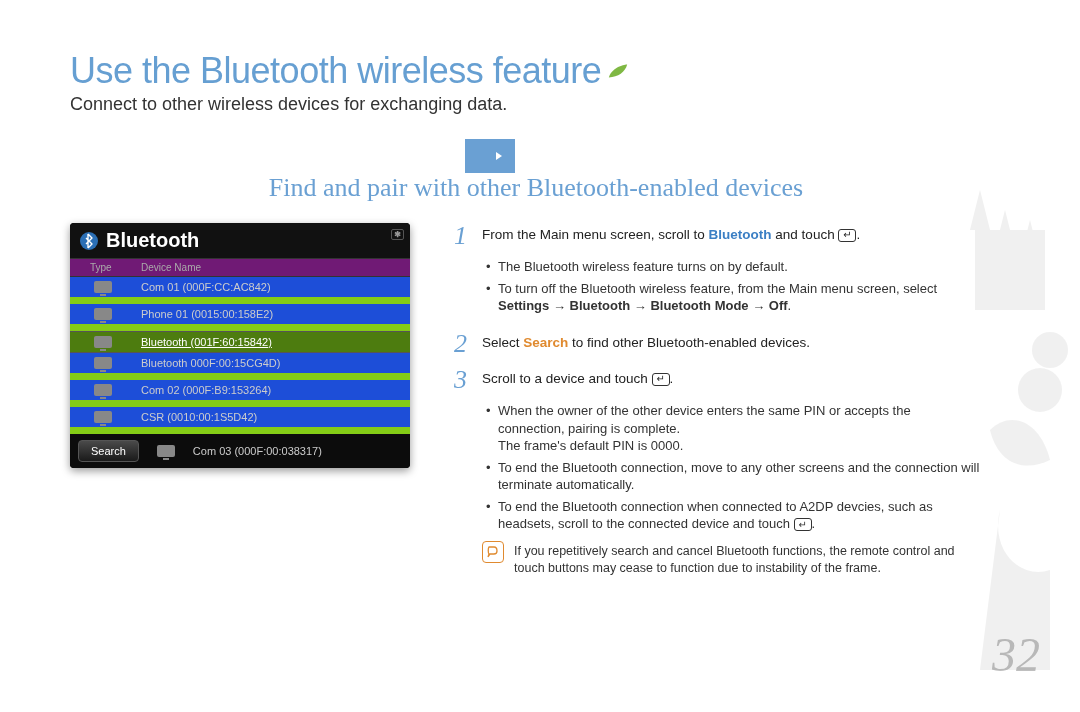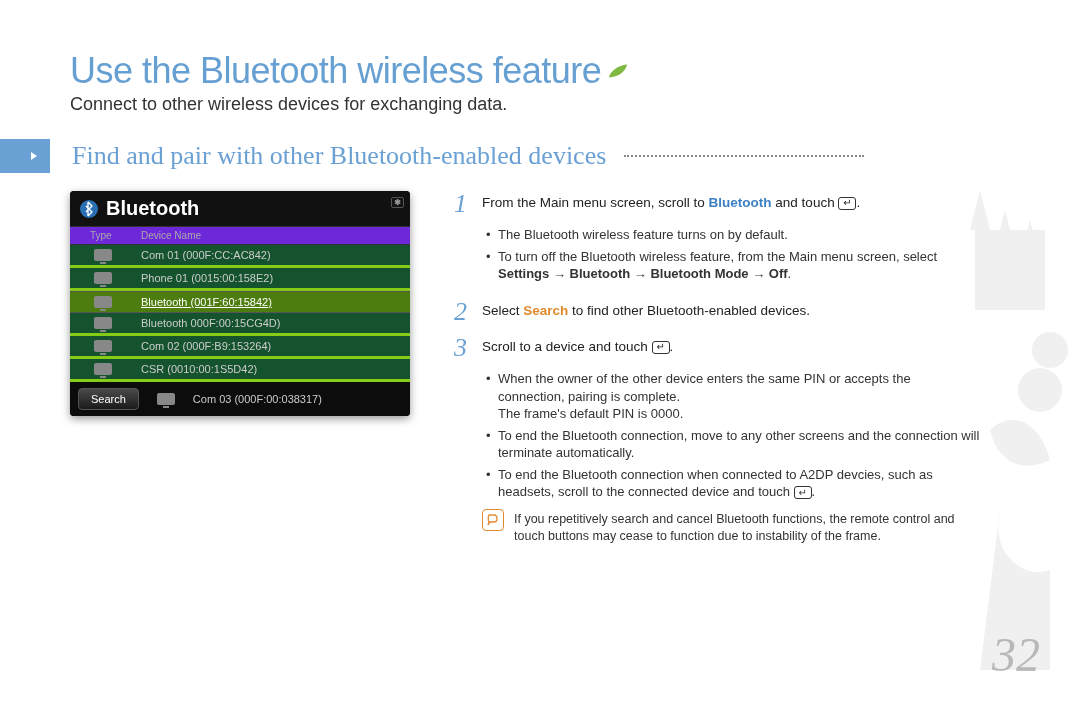--- a/index.html
+++ b/index.html
@@ -34,20 +34,21 @@
   .leaf-icon svg { display:block; }
   .subtitle {
     font-size: 18px;
     color: #333;
     margin-top: 2px;
   }
   .section-bar {
     display: flex;
     align-items: center;
     margin-top: 24px;
+    flex-direction: column;
   }
   .section-indicator {
     width: 50px;
     height: 34px;
     background: #6aa0d3;
     margin-left: -70px;
     display: flex;
     align-items: center;
     justify-content: flex-end;
     padding-right: 10px;
@@ -101,37 +102,37 @@
   .bt-header-ind {
     position:absolute;
     right:6px; top:6px;
     font-size:8px; color:#999;
     border:1px solid #555;
     padding:0 2px;
     border-radius:2px;
   }
   .bt-table-head {
     display:flex;
-    background:#6d28d9;
+    background:#701a75;
     color:#aaa;
     font-size:10px;
     padding:3px 0;
     border-top:1px solid #333;
     border-bottom:1px solid #333;
   }
   .col-type { width:65px; padding-left:20px; }
   .col-name { flex:1; padding-left:6px; }
   .bt-row {
     display:flex;
     align-items:center;
     color:#ccc;
     font-size:11px;
     padding:4px 0;
-    border-bottom:3px solid #84cc16;
-    background:#14532d;
+    border-bottom:7px solid #84cc16;
+    background:#1d4ed8;
   }
   .bt-row.selected {
     background:#4d7c0f;
     color:#fff;
     border-top:1px solid #555;
     border-bottom:1px solid #555;
     text-decoration:underline;
   }
   .bt-row .ico {
     width:65px;

